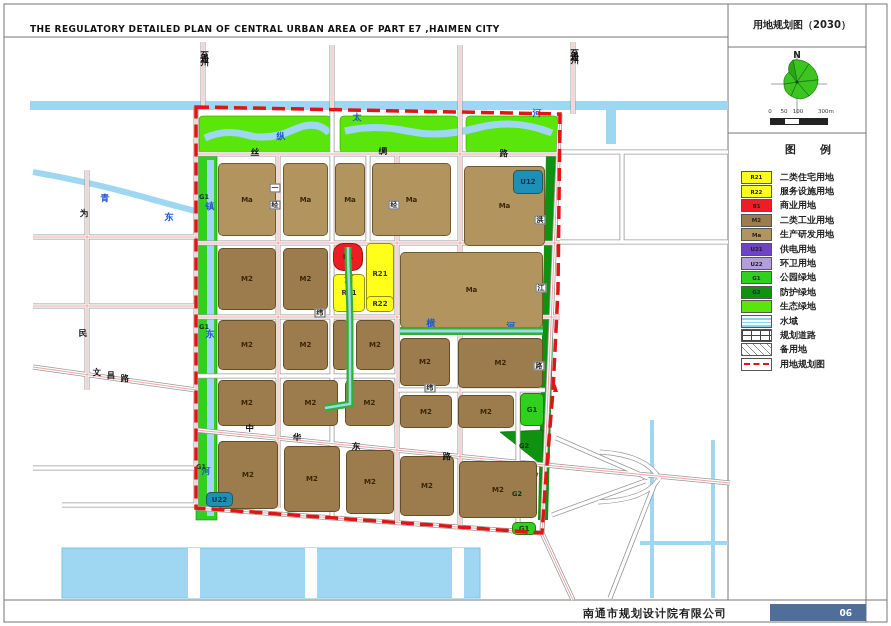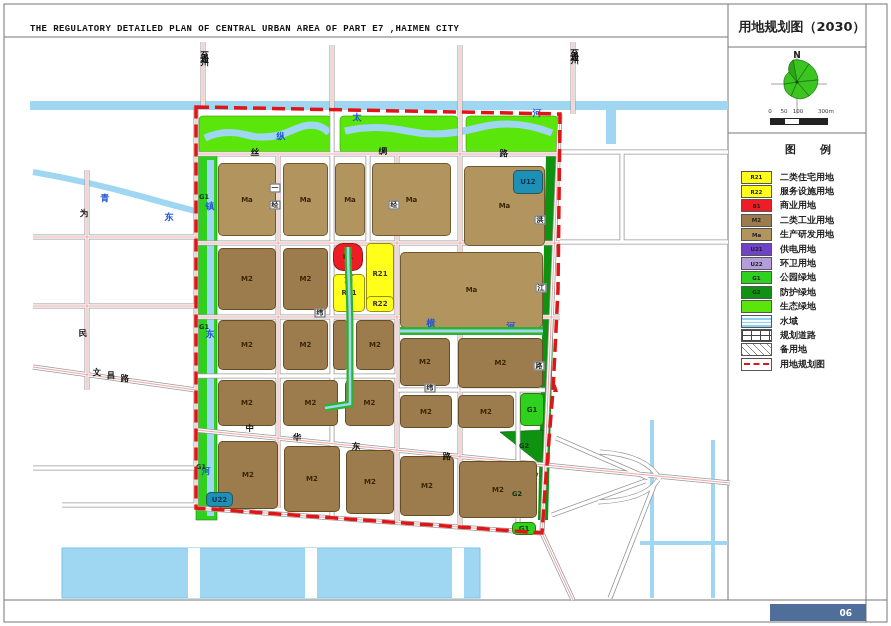--- a/index.html
+++ b/index.html
@@ -3,23 +3,23 @@
 <meta charset="utf-8">
 <style>
   html,body{margin:0;padding:0;background:#e9e9e9;}
   .page{position:relative;width:891px;height:626px;background:#fff;overflow:hidden;
         font-family:"DejaVu Sans","Liberation Sans",sans-serif;}
   svg{position:absolute;left:0;top:0;}
   #top-svg{pointer-events:none;}
   .layer{position:absolute;left:0;top:0;width:891px;height:626px;}
   
   .title-cn{position:absolute;left:30px;top:4px;font-size:17px;font-weight:bold;color:#111;letter-spacing:1px;}
-  .title-en{position:absolute;left:30px;top:24px;font-size:9px;font-weight:bold;color:#111;letter-spacing:.4px;font-family:Liberation Mono, monospace;}
-  
-  .map-title{position:absolute;left:728px;top:18px;width:148px;text-align:center;font-size:13px;font-weight:bold;color:#222;}
+  .title-en{position:absolute;left:30px;top:24px;font-size:9px;font-weight:bold;color:#111;letter-spacing:.4px;}
+  
+  .map-title{position:absolute;left:728px;top:18px;width:148px;text-align:center;font-size:10px;font-weight:bold;color:#222;}
   .north-label{position:absolute;left:789px;top:50px;width:16px;text-align:center;font-size:9px;font-weight:bold;color:#222;}
   .legend-title{position:absolute;left:728px;top:142px;width:160px;text-align:center;font-size:11px;font-weight:bold;letter-spacing:10px;color:#222;text-indent:10px;}
   .legend{position:absolute;left:741px;top:170px;width:122px;}
   .lrow{display:flex;align-items:center;height:14.4px;}
   .sw{width:29px;height:11px;border:1px solid #555;flex:0 0 auto;display:flex;align-items:center;justify-content:center;
       font-size:5.5px;font-weight:bold;color:#222;}
   .lrow .ltx{margin-left:8px;font-size:9px;font-weight:bold;color:#222;white-space:nowrap;}
   .sw-water{background:repeating-linear-gradient(180deg,#f4fbff 0 2px,#8fd0ee 2px 3.5px);}
   .sw-road{background:repeating-linear-gradient(90deg,#444 0 1px,rgba(0,0,0,0) 1px 9px),
            repeating-linear-gradient(0deg,#444 0 1px,rgba(0,0,0,0) 1px 5px),#fff;}
@@ -280,17 +280,18 @@
       <div class="lrow">
         <span class="sw sw-hatch"></span>
         <span class="ltx">备用地</span>
       </div>
       <div class="lrow">
         <span class="sw sw-dash"></span>
         <span class="ltx">用地规划图</span>
       </div>
     </div>
 
+  <div class="company">南通市规划设计院有限公司</div>
   <div class="pagebox" style="background: rgb(79, 111, 154);">
     <span>06</span>
   </div>
 
 </div>
 
 </body></html>

